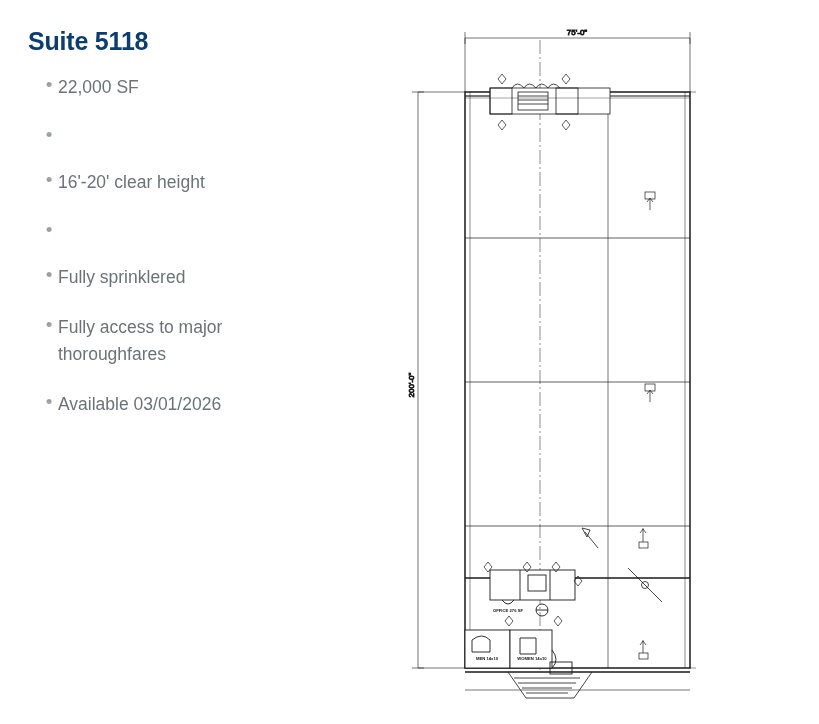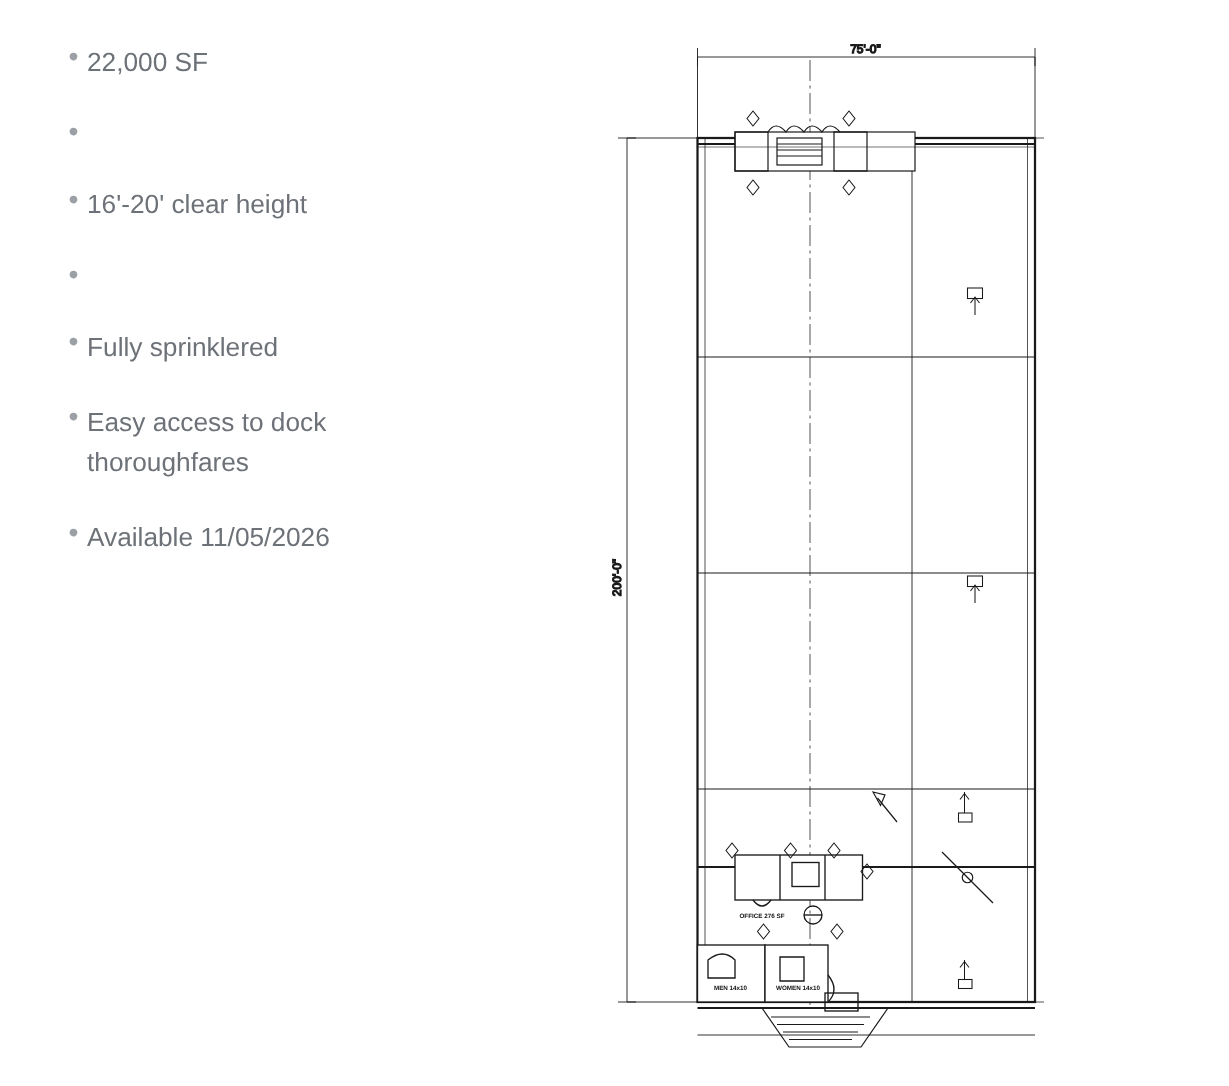--- a/index.html
+++ b/index.html
@@ -83,20 +83,21 @@
     fill: #111111;
     font-weight: bold;
   }
 </style>
 </head>
 <body>
 
 <div class="page">
 
   <div class="info-panel">
+    <h1 class="suite-title">Suite 5118</h1>
     <ul class="feature-list">
       <li class="feature-item">
         <span class="bullet">•</span>
         <span class="feature-text">22,000 SF</span>
       </li>
       <li class="feature-item">
         <span class="bullet">•</span>
       </li>
       <li class="feature-item">
         <span class="bullet">•</span>
@@ -104,25 +105,25 @@
       </li>
       <li class="feature-item">
         <span class="bullet">•</span>
       </li>
       <li class="feature-item">
         <span class="bullet">•</span>
         <span class="feature-text">Fully sprinklered</span>
       </li>
       <li class="feature-item">
         <span class="bullet">•</span>
-        <span class="feature-text">Easy access to dock thoroughfares</span>
-      </li>
-      <li class="feature-item">
-        <span class="bullet">•</span>
-        <span class="feature-text">Available 11/05/2026</span>
+        <span class="feature-text">Fully access to major thoroughfares</span>
+      </li>
+      <li class="feature-item">
+        <span class="bullet">•</span>
+        <span class="feature-text">Available 03/01/2026</span>
       </li>
     </ul>
   </div>
 
   <div class="plan">
     <svg width="420" height="700" viewBox="0 0 420 700" xmlns="http://www.w3.org/2000/svg">
       <g stroke="#1a1a1a" fill="none" stroke-width="0.9">
 
         <g stroke-width="0.6">
           <line x1="75" y1="28" x2="300" y2="28"></line>

